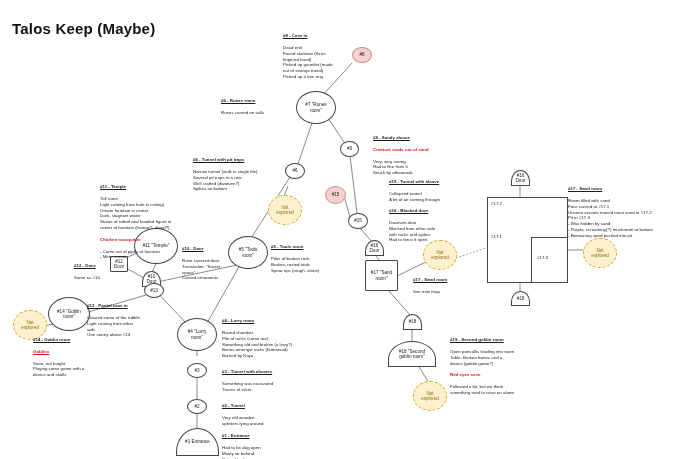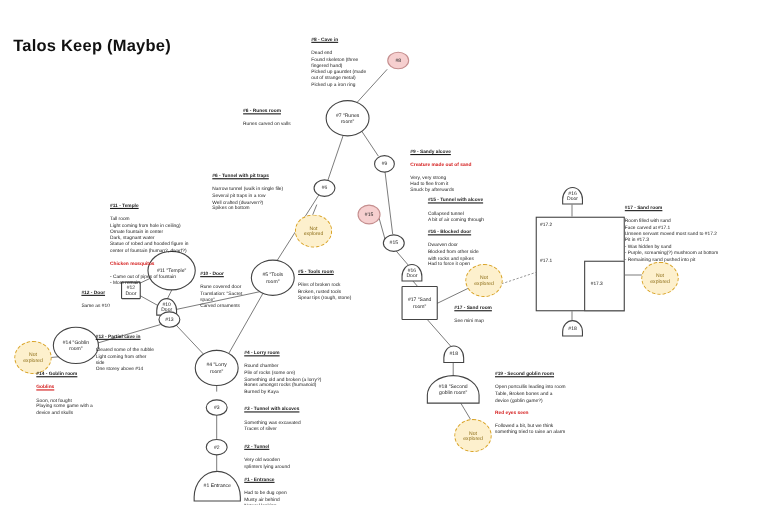--- a/index.html
+++ b/index.html
@@ -1,21 +1,21 @@
 <!DOCTYPE html>
 <html><head>
 <meta charset="utf-8">
 <style>
   html,body{margin:0;padding:0;background:#ffffff;}
   body{width:690px;height:459px;position:relative;overflow:hidden;
        font-family:"Liberation Sans","DejaVu Sans",sans-serif;color:#111;}
   #canvas{position:absolute;left:0;top:0;width:690px;height:459px;}
   svg#edges{position:absolute;left:0;top:0;width:690px;height:459px;pointer-events:none;}
 
-  .title{position:absolute;left:12px;top:33px;font-size:15px;font-weight:bold;letter-spacing:.2px;}
+  .title{position:absolute;left:12px;top:20px;font-size:15px;font-weight:bold;letter-spacing:.2px;}
 
   
   .node{position:absolute;border:1px solid #444;background:#fff;
         display:flex;align-items:center;justify-content:center;text-align:center;
         font-size:4.6px;line-height:1.15;box-sizing:border-box;z-index:3;color:#222;}
   .circ{border-radius:50%;}
   .door{border-radius:50% 50% 0 0 / 70% 70% 0 0;}
   .arch{border-radius:50% 50% 0 0 / 85% 85% 0 0;}
   .rect{border-radius:1px;}
   .pink{background:#f6cfcf;border-color:#c58e8e;}

